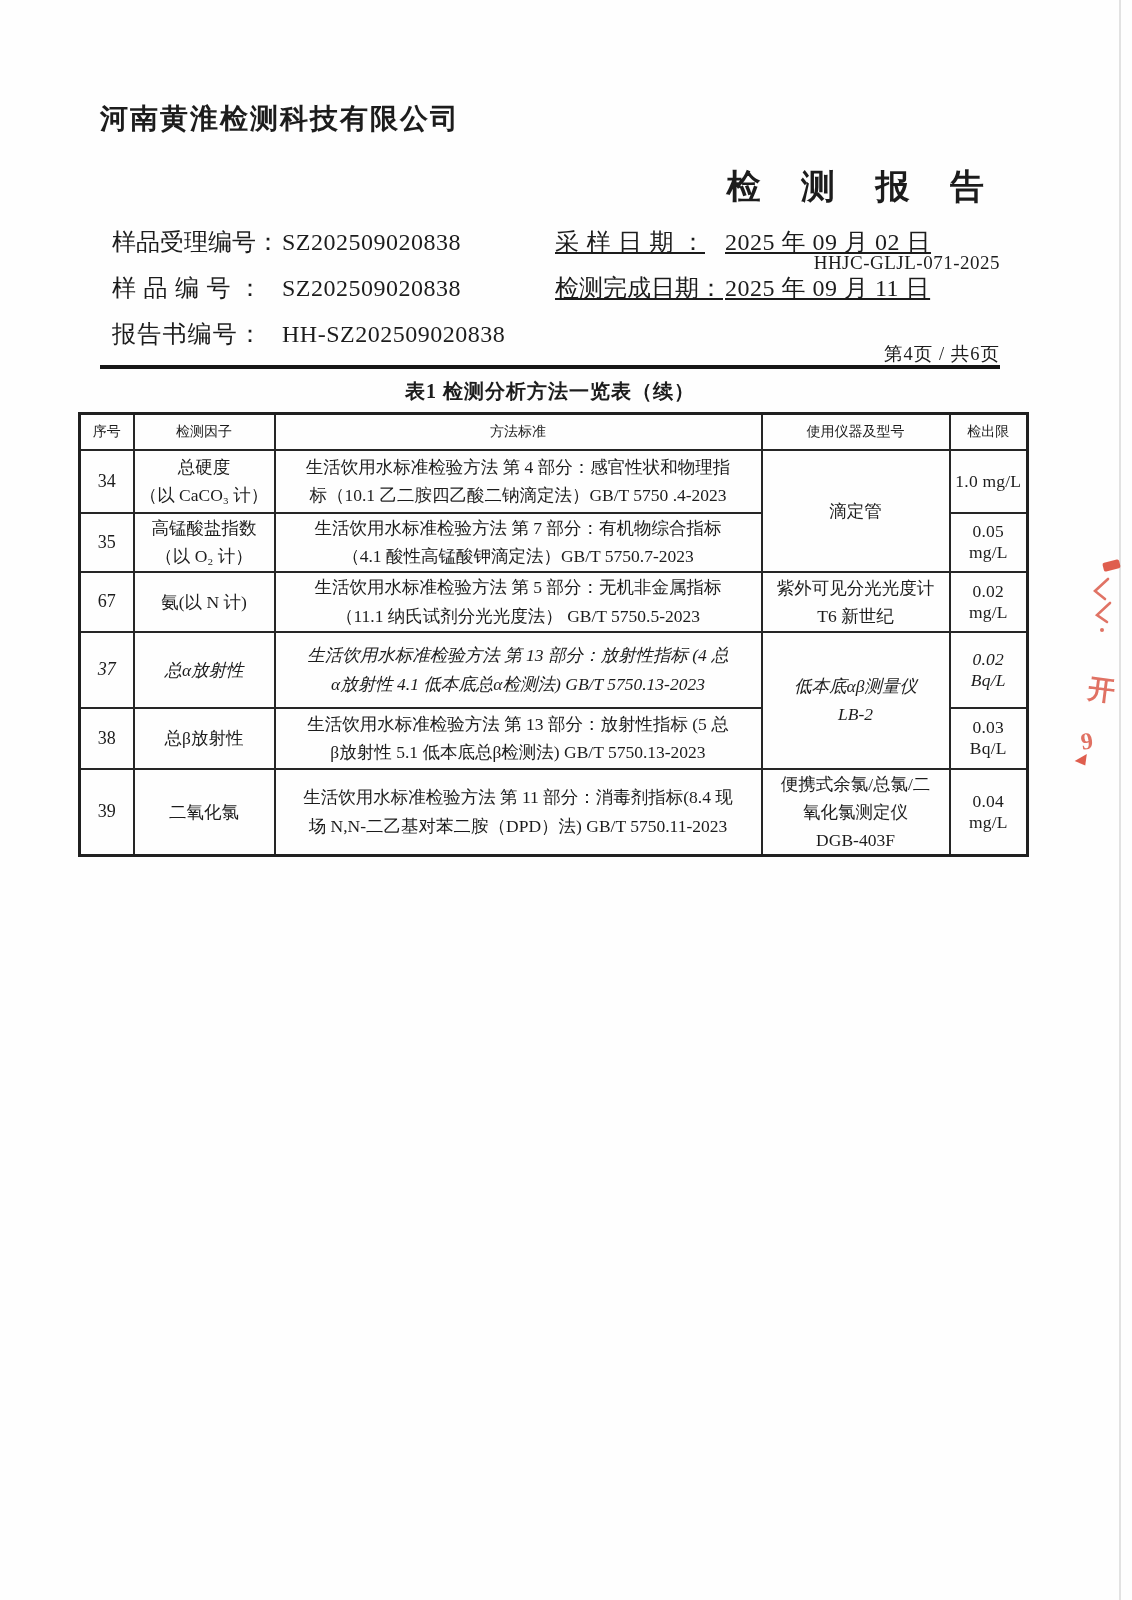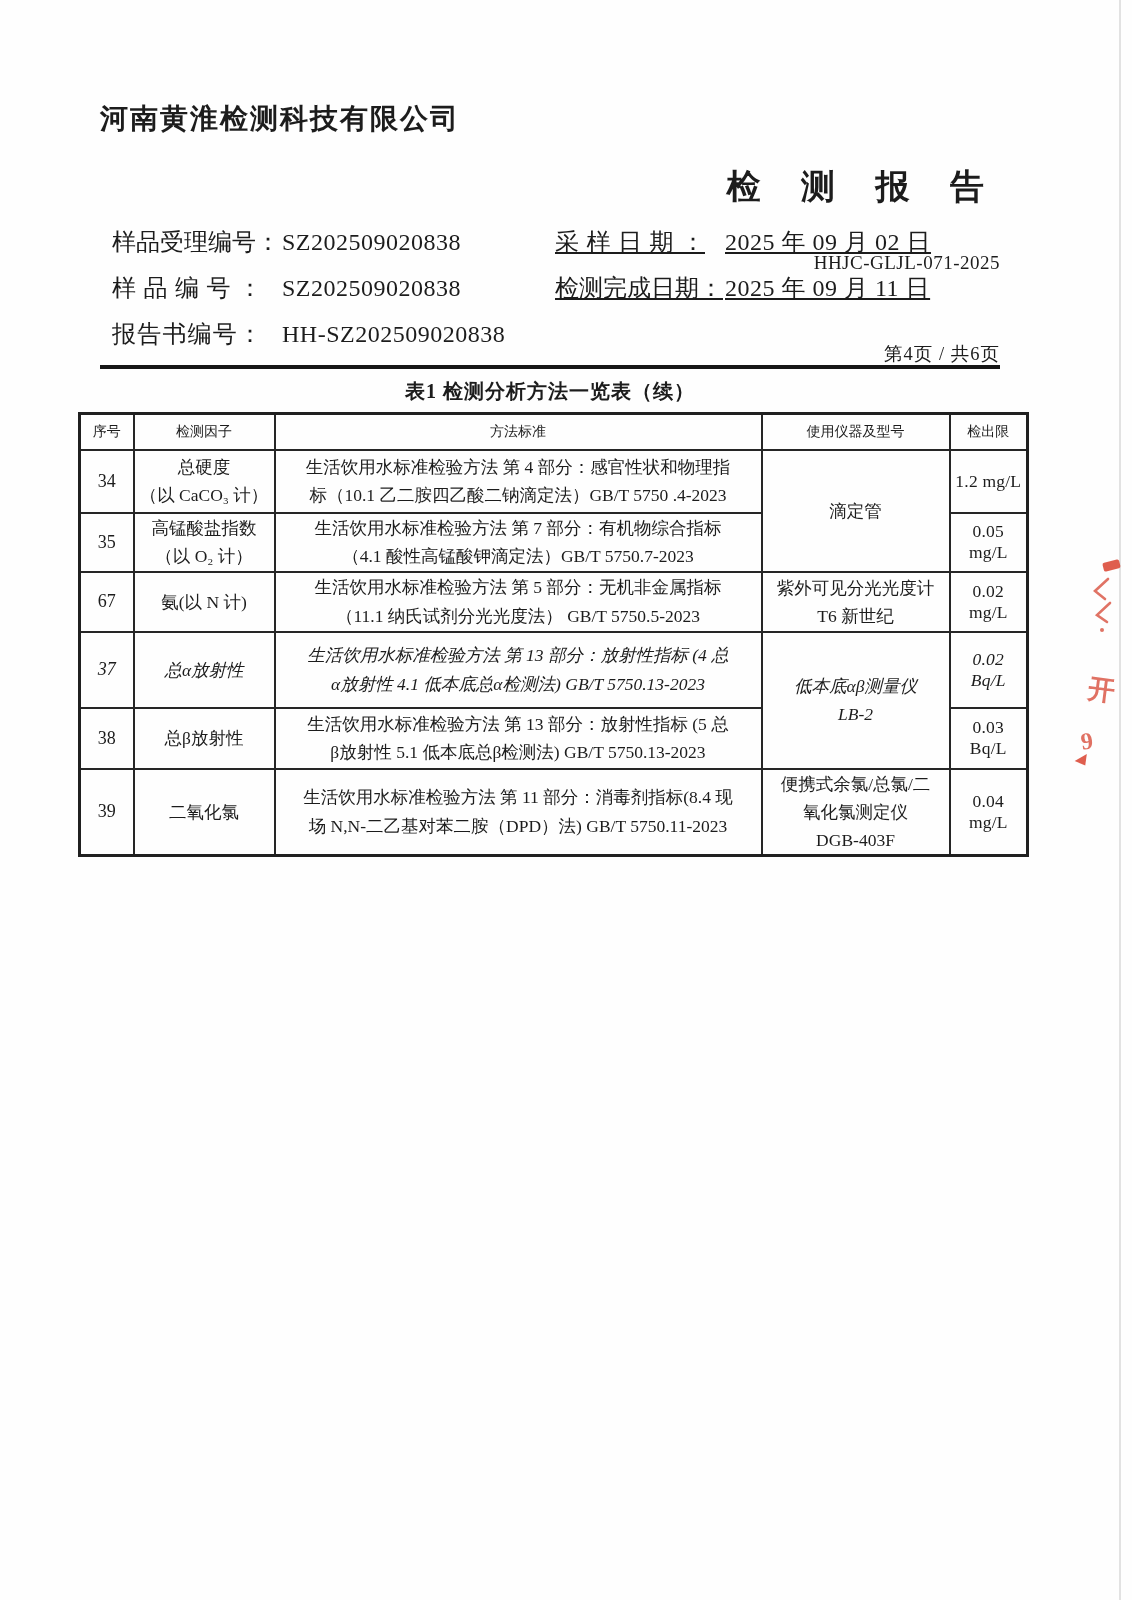--- a/index.html
+++ b/index.html
@@ -205,21 +205,21 @@
       <th>使用仪器及型号</th>
       <th>检出限</th>
     </tr>
     <tr class="r34">
       <td class="no-cell">34</td>
       <td class="prewrap">总硬度
 （以 CaCO₃ 计）</td>
       <td class="method-cell">生活饮用水标准检验方法 第 4 部分：感官性状和物理指
 标（10.1 乙二胺四乙酸二钠滴定法）GB/T 5750 .4-2023</td>
       <td class="prewrap" rowspan="2">滴定管</td>
-      <td class="limit-cell">1.2 mg/L</td>
+      <td class="limit-cell">1.0 mg/L</td>
     </tr>
     <tr class="r35">
       <td class="no-cell">35</td>
       <td class="prewrap">高锰酸盐指数
 （以 O₂ 计）</td>
       <td class="method-cell">生活饮用水标准检验方法 第 7 部分：有机物综合指标
 （4.1 酸性高锰酸钾滴定法）GB/T 5750.7-2023</td>
       <td class="limit-cell">0.05 mg/L</td>
     </tr>
     <tr class="r36">

